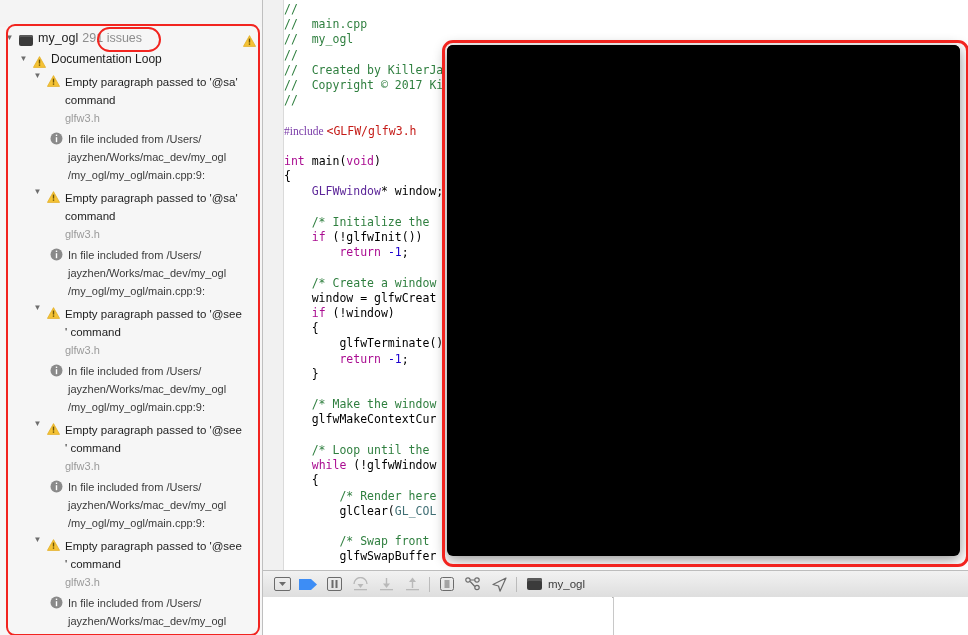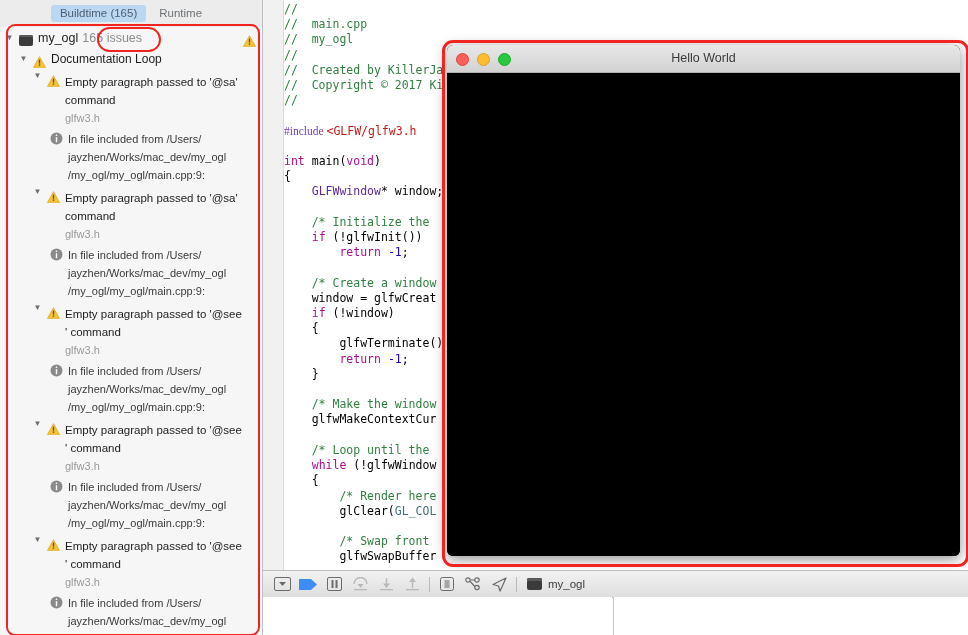--- a/index.html
+++ b/index.html
@@ -156,35 +156,31 @@
   }
   #console-right .clip{position:relative;top:-11px;left:2px;}
 </style>
 </head>
 <body>
 
 <div class="root">
 
   <div id="left-panel">
 
-    <div id="issue-tabbar">
-      <div class="seg active">Buildtime (165)</div>
-      <div class="seg">Runtime</div>
-    </div>
 
     <div id="issue-tree">
       <div id="tree-body">
           <div class="row node" style="padding:4px 6px 4px 4px;align-items:center;">
             <span class="tw">▼</span>
             <span style="width:4px;display:inline-block"></span>
             <span class="proj-icon"></span>
             <span style="width:5px;display:inline-block"></span>
             <span class="lbl-proj">my_ogl</span>
             <span style="width:4px;display:inline-block"></span>
-            <span class="lbl-issues">165 issues</span>
+            <span class="lbl-issues">291 issues</span>
             <span style="flex:1"></span>
             <span class="warn-tri"><svg width="13" height="12" viewBox="0 0 13 12">
                 <path d="M6.5 0.6 L12.6 11.4 L0.4 11.4 Z" fill="#f5c335" stroke="#e0a91c" stroke-width="0.7" stroke-linejoin="round"></path>
                 <rect x="5.8" y="3.6" width="1.4" height="4" fill="#6b5205"></rect>
                 <rect x="5.8" y="8.4" width="1.4" height="1.4" fill="#6b5205"></rect>
               </svg></span>
           </div>
           <div class="row node" style="padding:3px 6px 3px 18px;align-items:center;">
             <span class="tw">▼</span>
             <span style="width:4px;display:inline-block"></span>
@@ -303,28 +299,20 @@
 
     <div class="ann-rect" style="left:6px;top:24px;width:250px;height:608px;"></div>
   </div>
 
   <div id="editor">
     <div id="gutter"></div>
     <div id="code"><div><span class="c-cmt">//</span></div><div><span class="c-cmt">//  main.cpp</span></div><div><span class="c-cmt">//  my_ogl</span></div><div><span class="c-cmt">//</span></div><div><span class="c-cmt">//  Created by KillerJa</span></div><div><span class="c-cmt">//  Copyright © 2017 Ki</span></div><div><span class="c-cmt">//</span></div><div>&nbsp;<span class="c-pln"></span></div><div><span class="c-pre">#include </span><span class="c-str">&lt;GLFW/glfw3.h</span></div><div>&nbsp;<span class="c-pln"></span></div><div><span class="c-kw">int </span><span class="c-pln">main(</span><span class="c-kw">void</span><span class="c-pln">)</span></div><div><span class="c-pln">{</span></div><div><span class="c-pln">    </span><span class="c-typ">GLFWwindow</span><span class="c-pln">* window;</span></div><div>&nbsp;<span class="c-pln"></span></div><div><span class="c-cmt">    /* Initialize the </span></div><div><span class="c-pln">    </span><span class="c-kw">if</span><span class="c-pln"> (!glfwInit())</span></div><div><span class="c-pln">        </span><span class="c-kw">return</span><span class="c-pln"> </span><span class="c-num">-1</span><span class="c-pln">;</span></div><div>&nbsp;<span class="c-pln"></span></div><div><span class="c-cmt">    /* Create a window</span></div><div><span class="c-pln">    window = glfwCreat</span></div><div><span class="c-pln">    </span><span class="c-kw">if</span><span class="c-pln"> (!window)</span></div><div><span class="c-pln">    {</span></div><div><span class="c-pln">        glfwTerminate()</span></div><div><span class="c-pln">        </span><span class="c-kw">return</span><span class="c-pln"> </span><span class="c-num">-1</span><span class="c-pln">;</span></div><div><span class="c-pln">    }</span></div><div>&nbsp;<span class="c-pln"></span></div><div><span class="c-cmt">    /* Make the window</span></div><div><span class="c-pln">    glfwMakeContextCur</span></div><div>&nbsp;<span class="c-pln"></span></div><div><span class="c-cmt">    /* Loop until the </span></div><div><span class="c-pln">    </span><span class="c-kw">while</span><span class="c-pln"> (!glfwWindow</span></div><div><span class="c-pln">    {</span></div><div><span class="c-cmt">        /* Render here </span></div><div><span class="c-pln">        glClear(</span><span class="c-cst">GL_COL</span></div><div>&nbsp;<span class="c-pln"></span></div><div><span class="c-cmt">        /* Swap front </span></div><div><span class="c-pln">        glfwSwapBuffer</span></div><div>&nbsp;<span class="c-pln"></span></div></div>
   </div>
 
   <div id="hw-window">
-    <div id="hw-titlebar">
-      <div class="tl-dots">
-        <div class="dot red"></div>
-        <div class="dot yel"></div>
-        <div class="dot grn"></div>
-      </div>
-      <div id="hw-title">Hello World</div>
-    </div>
     <div id="hw-canvas"></div>
   </div>
   <div id="hw-ann"></div>
 
   <div id="debug-bar">
     <div class="tb-btn">
       <svg width="17" height="14" viewBox="0 0 17 14">
           <rect x="0.5" y="0.5" width="16" height="13" rx="1.5" fill="none" stroke="#6b6b6b"></rect>
           <path d="M5 5 L8.5 9 L12 5 Z" fill="#6b6b6b"></path>
         </svg>

